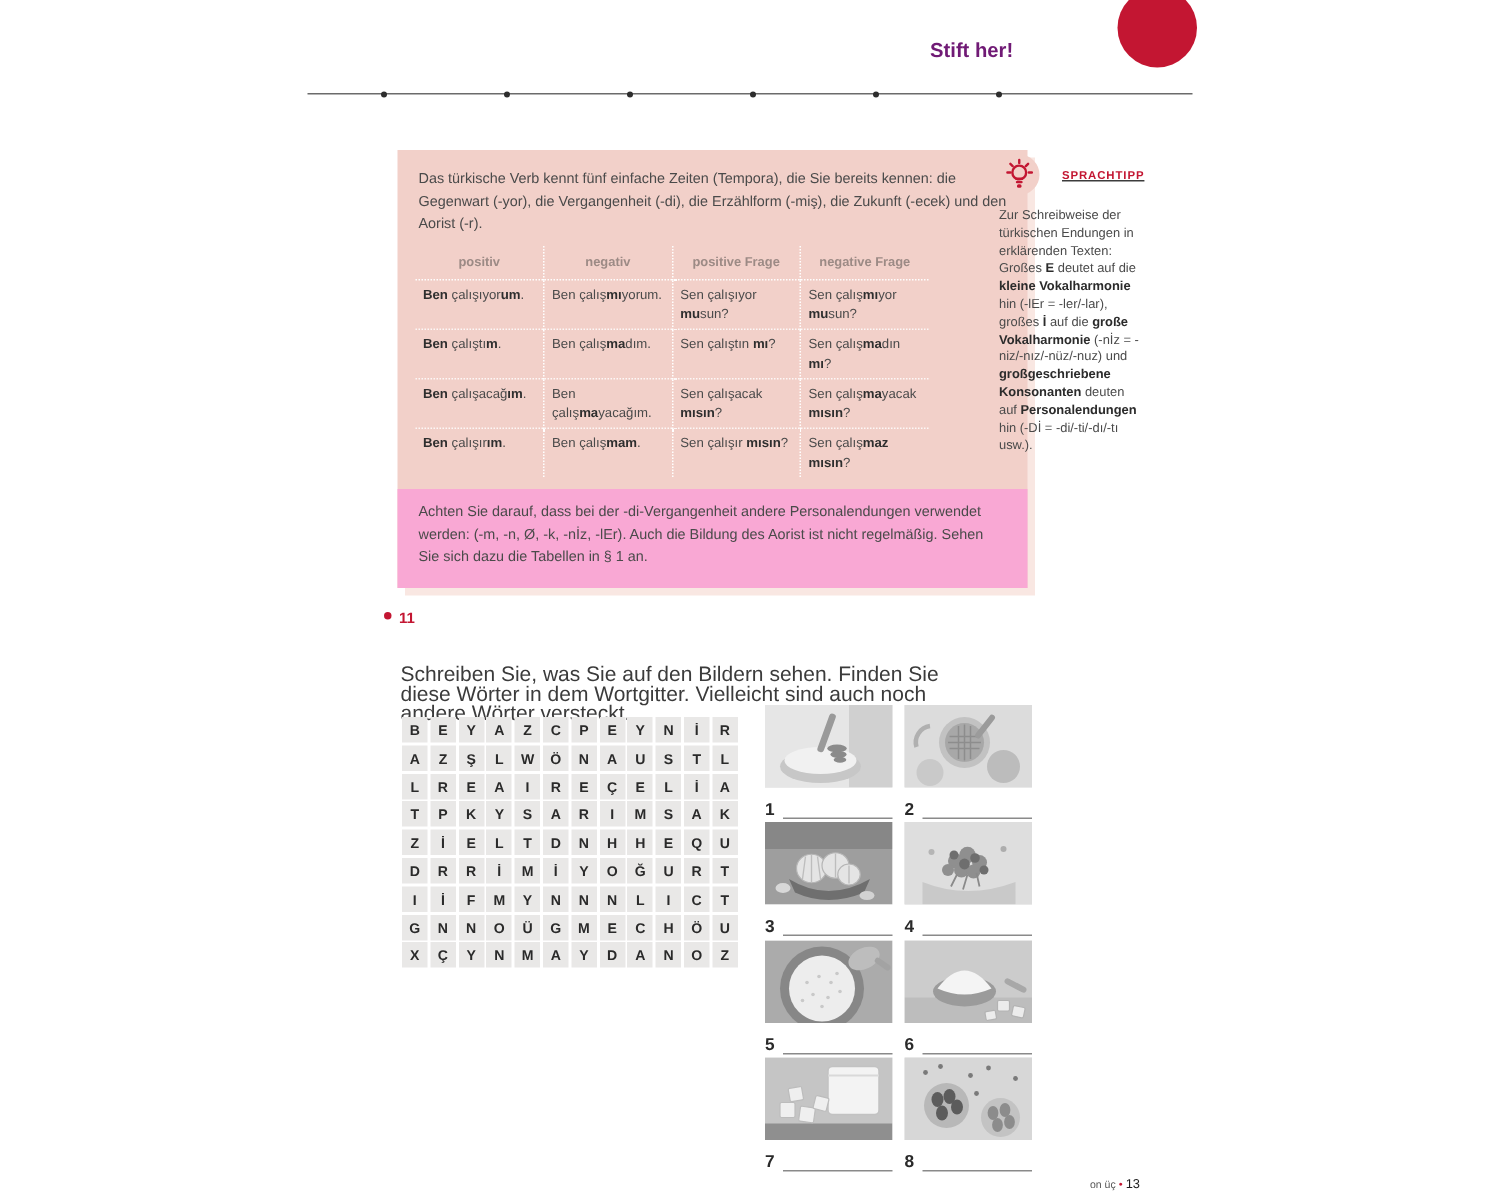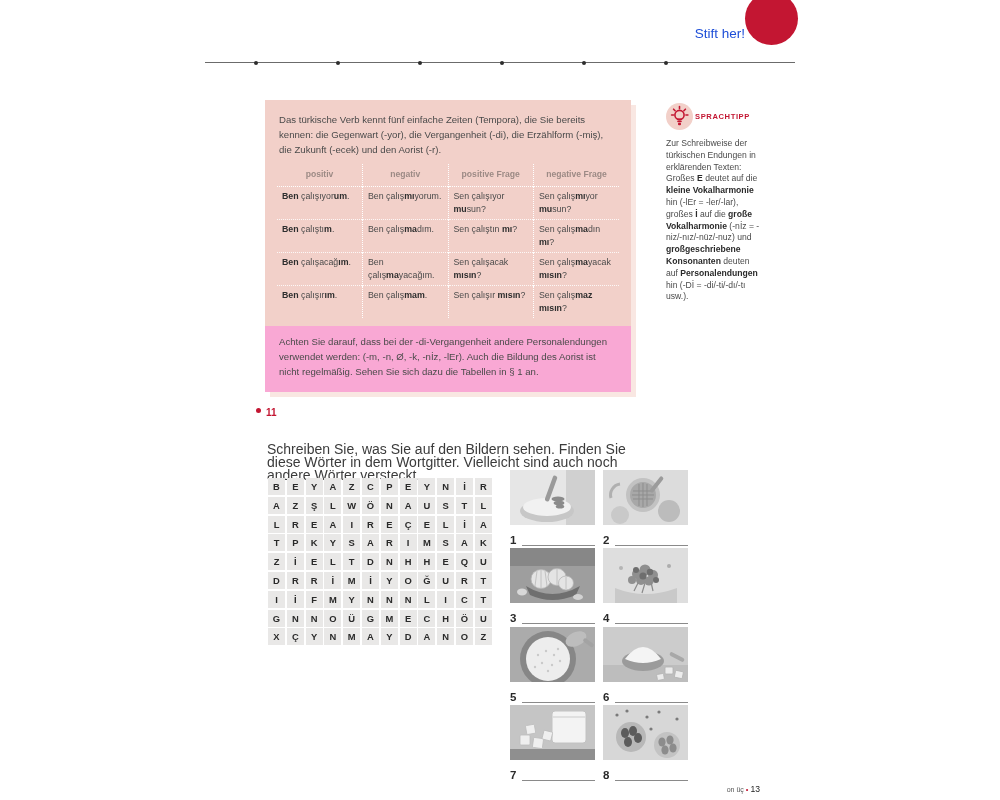--- a/index.html
+++ b/index.html
@@ -1,46 +1,46 @@
 <!DOCTYPE html>
 <html><head>
 <meta charset="utf-8">
 <style>
   html,body{margin:0;padding:0;background:#fff;}
   .page{position:relative;width:1000px;height:800px;background:#ffffff;overflow:hidden;
         font-family:"Liberation Sans","DejaVu Sans",sans-serif;color:#3c3c3c;}
 
   
-  .hdr-title{position:absolute;left:620px;top:26px;width:125px;text-align:right;
-             font-size:13.5px;font-weight:normal;color:#1d4ed8;}
+  .hdr-title{position:absolute;left:620px;top:26px;width:125px;
+             font-size:13.5px;font-weight:bold;color:#701a75;}
   .corner-circle{position:absolute;left:745px;top:-8px;width:53px;height:53px;border-radius:50%;
                  background:#c31632;}
   .rule{position:absolute;left:205px;top:62px;width:590px;height:1px;background:#6b6b6b;}
   .rule i{position:absolute;top:-1.5px;width:4px;height:4px;border-radius:50%;background:#2d2d2d;}
   .rule i:nth-of-type(1){left:49px}.rule i:nth-of-type(2){left:131px}.rule i:nth-of-type(3){left:213px}
   .rule i:nth-of-type(4){left:295px}.rule i:nth-of-type(5){left:377px}.rule i:nth-of-type(6){left:459px}
 
   
-  .gbox{position:absolute;left:265px;top:100px;width:366px;height:292px;background:#f2d0c9;
+  .gbox{position:absolute;left:265px;top:100px;width:420px;height:292px;background:#f2d0c9;
         box-shadow:5px 5px 0 0 #f9e7e2;display:flex;flex-direction:column;}
   .gbox .intro{margin:12px 14px 0;font-size:9.6px;line-height:15px;color:#4a4a4a;}
   .gbox table{border-collapse:collapse;table-layout:fixed;margin:7px 12px 0;width:342px;
               font-size:8.8px;line-height:12.5px;color:#4a4a4a;}
   .gbox th{font-size:8.6px;font-weight:bold;color:#9c8a85;text-align:center;padding:4px 4px 5px;}
   .gbox thead tr{border-bottom:1.6px dotted #fff;}
   .gbox tbody tr+tr{border-top:1.2px dotted rgba(255,255,255,.85);}
   .gbox th+th,.gbox td+td{border-left:1.6px dotted #fff;}
   .gbox td{padding:3.5px 5px;vertical-align:top;}
   .gbox b{color:#2e2e2e;}
   .gbox .note{margin:8px 0 0;background:#f9a8d4;padding:8px 14px 12px;flex:1;
               font-size:9.6px;line-height:15px;color:#4a4a4a;}
 
   
   .tip{position:absolute;left:666px;top:103px;width:96px;}
-  .tip-head{display:flex;align-items:center;gap:2px;}
+  .tip-head{display:flex;align-items:center;gap:15px;text-decoration:underline;}
   .tip-icon{width:27px;height:27px;border-radius:50%;background:#f2d0c9;flex:0 0 auto;
             display:flex;align-items:center;justify-content:center;}
   .tip-label{font-size:7.6px;font-weight:bold;color:#c31632;letter-spacing:.6px;}
   .tip-text{margin-top:8px;font-size:8.6px;line-height:11.8px;color:#4a4a4a;}
   .tip-text b{color:#2b2b2b;}
 
   
   .ex-dot{position:absolute;left:256px;top:408px;width:5px;height:5px;border-radius:50%;background:#c31632;}
   .ex-num{position:absolute;left:266px;top:407px;font-size:10px;font-weight:bold;color:#c31632;}
   .ex-instr{position:absolute;left:267px;top:429px;width:362px;font-size:14px;line-height:13px;color:#3b3b3b;}

